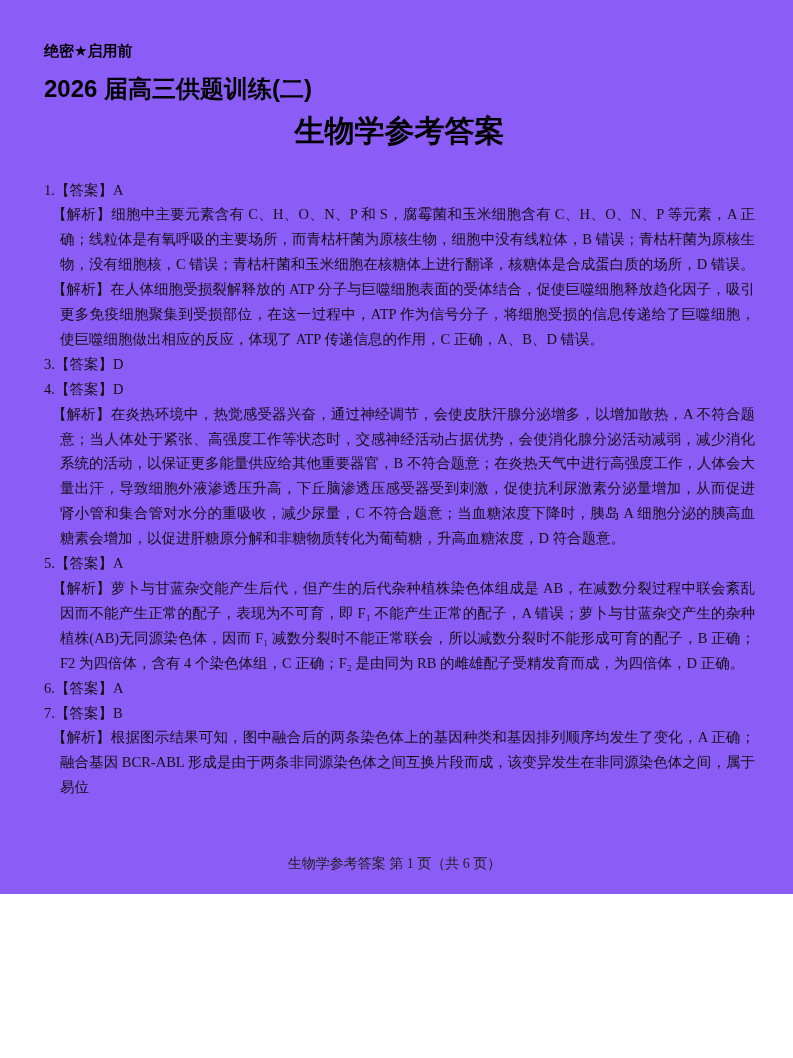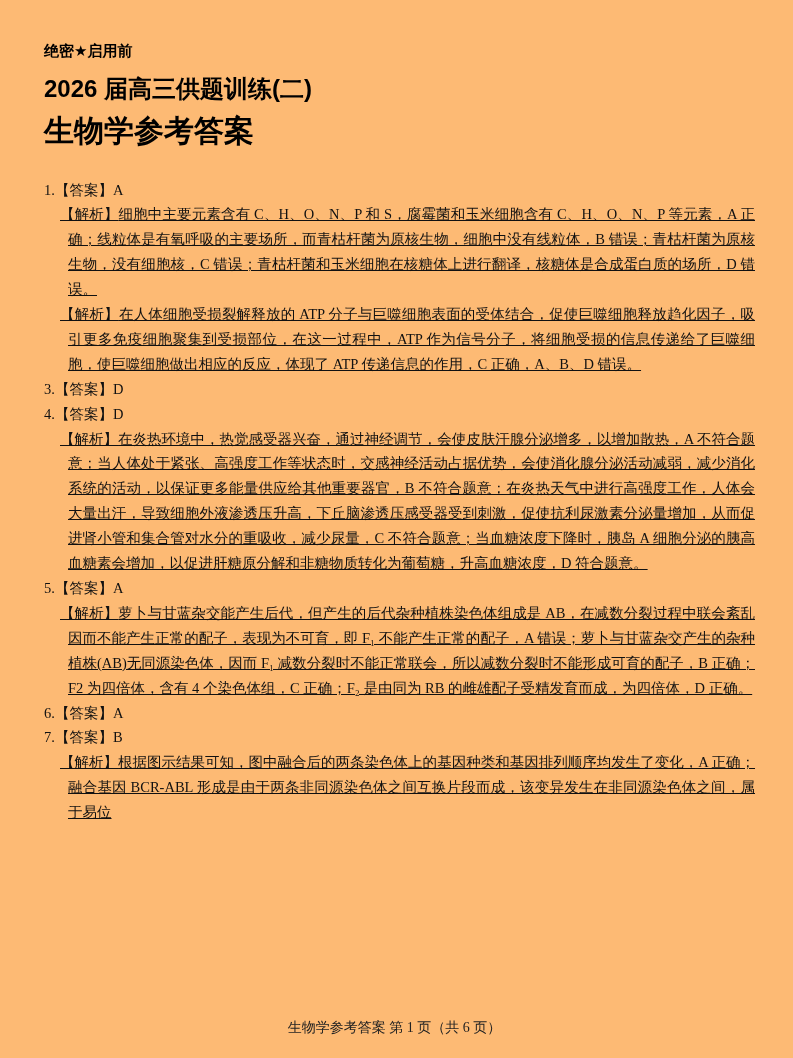--- a/index.html
+++ b/index.html
@@ -3,23 +3,23 @@
 <meta charset="utf-8">
 <style>
   html, body {
     margin: 0;
     padding: 0;
     background: #ffffff;
   }
   .page {
     position: relative;
     width: 793px;
-    height: 1058px;
+    height: 894px;
     margin: 0 auto;
-    background: #fdba74;
+    background: #8b5cf6;
     color: #111111;
     box-sizing: border-box;
     padding: 0 38px 0 44px;
     overflow: hidden;
     font-family: "Liberation Serif", "DejaVu Serif", serif;
   }
   .classified {
     margin-top: 42px;
     font-family: "Liberation Sans", "DejaVu Sans", sans-serif;
     font-weight: bold;
@@ -31,39 +31,39 @@
     margin: 14px 0 0 0;
     text-align: left;
     font-family: "Liberation Sans", "DejaVu Sans", sans-serif;
     font-weight: bold;
     font-size: 24px;
     line-height: 1.25;
     color: #000000;
   }
   .subtitle {
     margin: 8px 0 0 0;
+    text-align: center;
     font-family: "Liberation Serif", "DejaVu Serif", serif;
     font-weight: bold;
     font-size: 30px;
     line-height: 1.25;
     color: #000000;
   }
   .questions {
     margin-top: 28px;
     font-size: 14.5px;
     line-height: 24.9px;
   }
   .answer-line {
     white-space: nowrap;
   }
   .analysis {
-    margin: 0 0 0 24px;
+    margin: 0 0 0 16px;
     text-indent: -8px;
     text-align: justify;
-    text-decoration: underline;
   }
   .footer {
     position: absolute;
     left: 0;
     right: 4px;
     bottom: 21px;
     text-align: center;
     font-size: 14px;
     line-height: 1.3;
     color: #222222;

